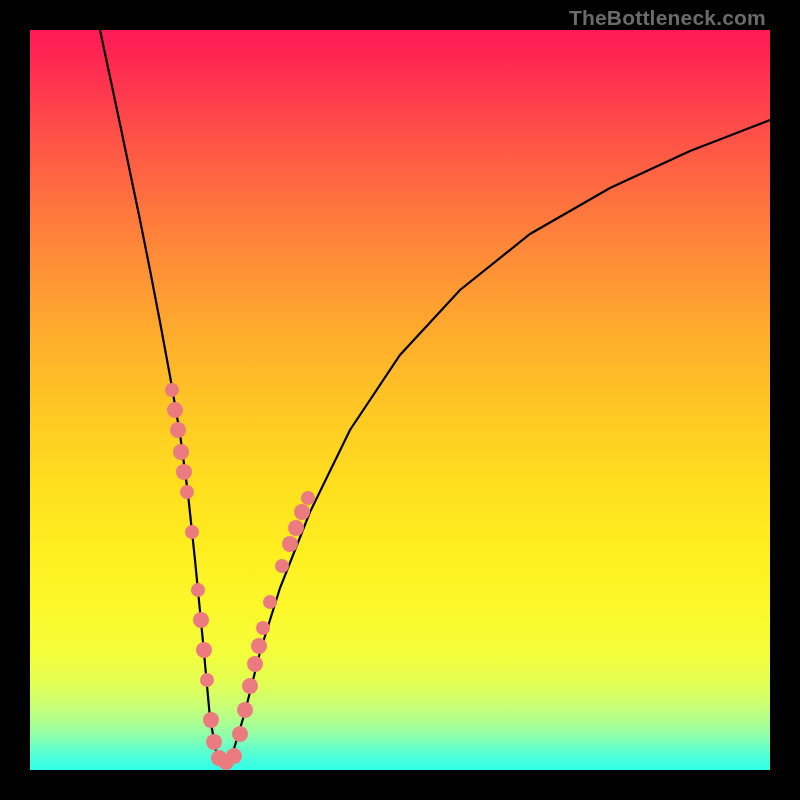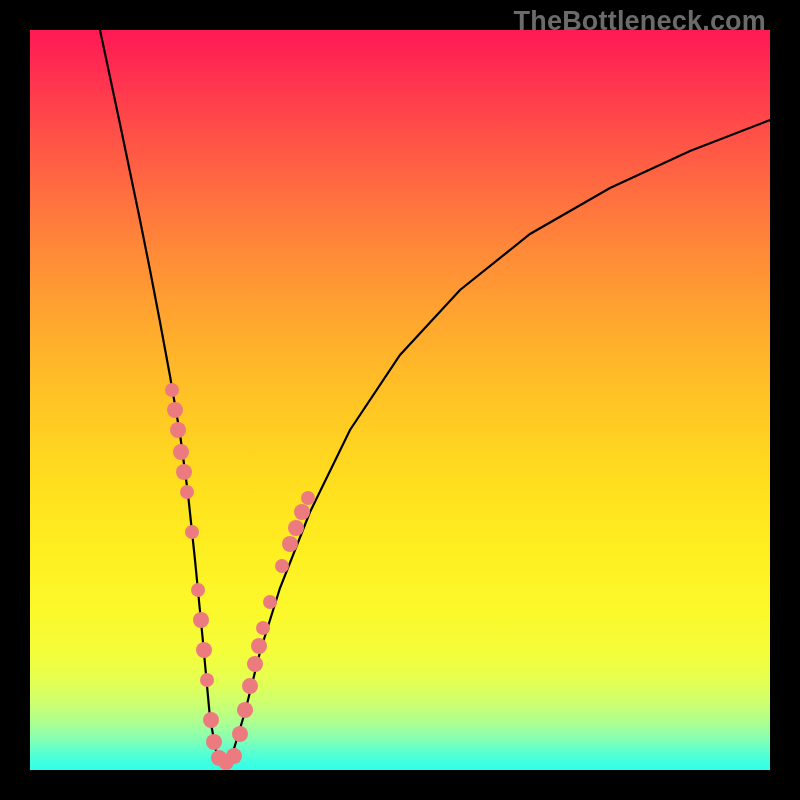--- a/index.html
+++ b/index.html
@@ -43,21 +43,21 @@
       #68ffc8 97%,
       #48ffdc 98.5%,
       #30ffe8 100%
     );
   }
   .attribution {
     position: absolute;
     right: 34px;
     top: 6px;
     font-family: Arial, Helvetica, sans-serif;
-    font-size: 27px;
+    font-size: 21px;
     font-weight: bold;
     color: #6b6b6b;
     letter-spacing: 0.2px;
   }
   svg.curve {
     position: absolute;
     left: 0;
     top: 0;
   }
 </style>

